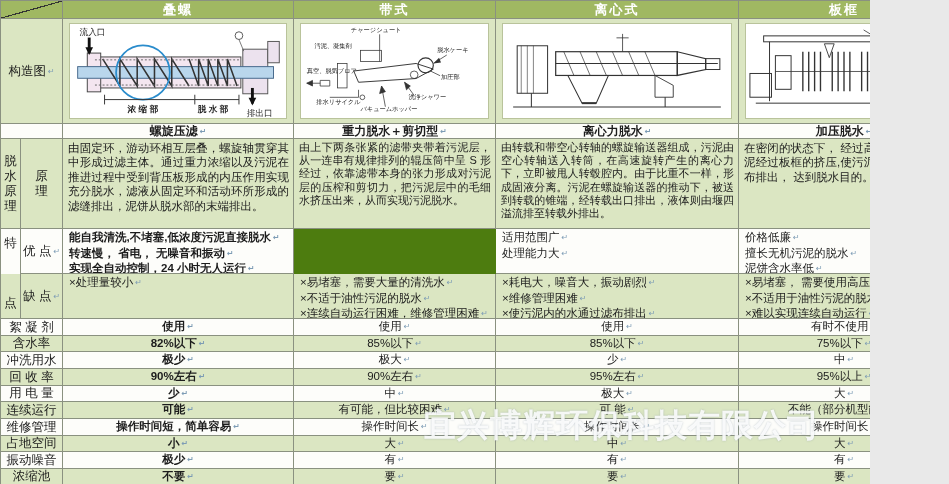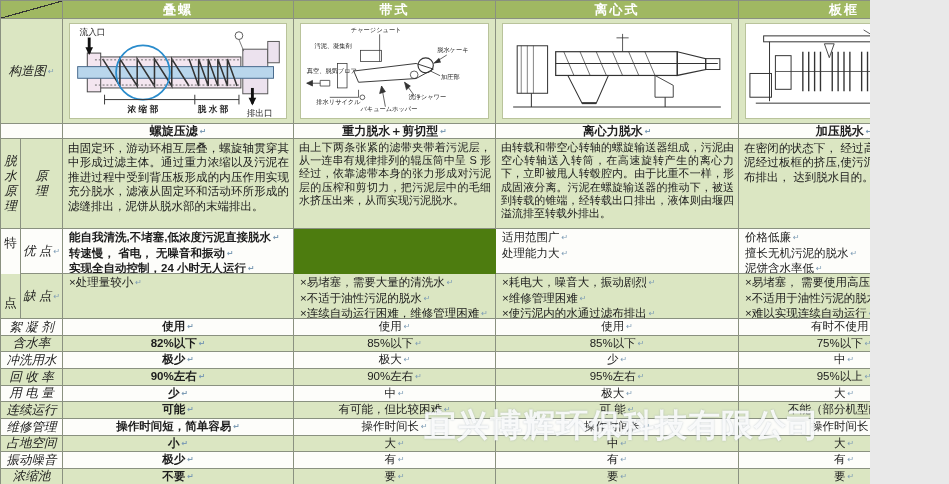--- a/index.html
+++ b/index.html
@@ -14,21 +14,21 @@
     border-left:1px solid #8a9180;border-top:1px solid #8a9180;
   }
   .cell{border-right:1px solid #8a9180;border-bottom:1px solid #8a9180;overflow:hidden;}
   .hdr{background:#a0b862;color:#fff;font-weight:bold;font-size:13px;
        display:flex;align-items:center;justify-content:center;letter-spacing:2px;}
   .corner{background:#a0b862;position:relative;}
   .corner:before{content:"";position:absolute;inset:0;
        background:linear-gradient(to bottom right,transparent 48.5%,#333 48.5%,#333 52%,transparent 52%);}
   .green{background:#dbe6c2;}
   .white{background:#fdfdfa;}
-  .lbl{display:flex;align-items:center;justify-content:center;font-size:12.5px;text-align:center;font-style:italic;}
+  .lbl{display:flex;align-items:center;justify-content:center;font-size:12.5px;text-align:center;}
   .vstack{display:inline-block;width:1.15em;word-break:break-all;line-height:1.2;text-align:center;font-size:12.5px;}
   .name{display:flex;align-items:center;justify-content:center;font-weight:bold;font-size:12px;}
   .prin{font-size:11px;line-height:1.2;padding:2px 4px 0 5px;text-align:justify;}
   .prin.big{font-size:11.5px;line-height:1.26;}
   .plist{font-size:11.5px;line-height:14.7px;padding:1px 0 0 6px;}
   .val{display:flex;justify-content:center;font-size:11.5px;text-align:center;}
   .b{font-weight:bold;}
   .dcell{padding:4px 6px;display:flex;}
   .dbox{background:#fff;border:1px solid #b9c39b;flex:1;display:flex;align-items:center;}
   .dbox svg{width:100%;height:100%;}

